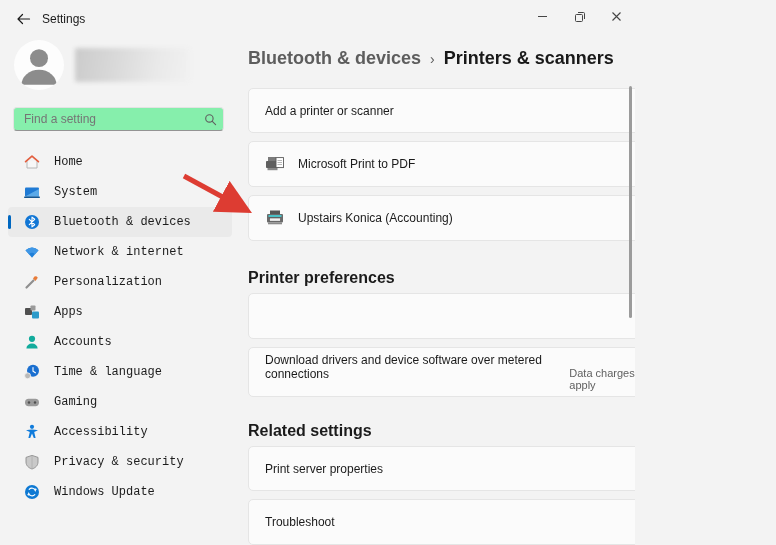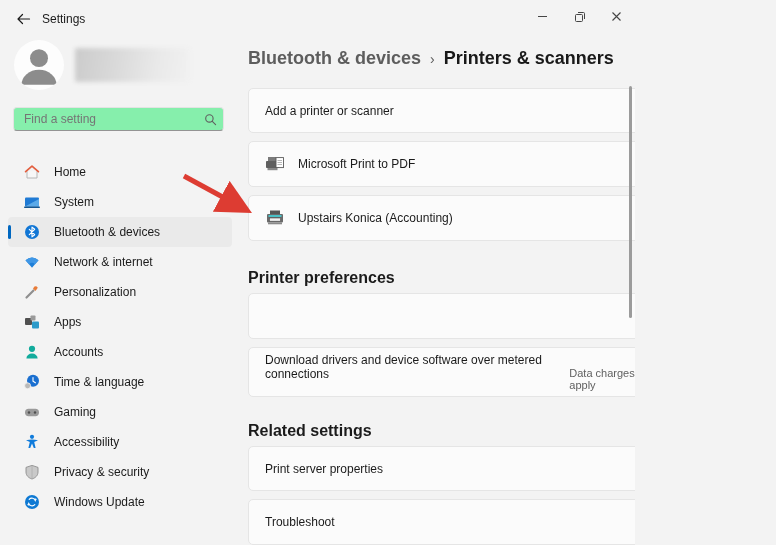--- a/index.html
+++ b/index.html
@@ -13,21 +13,21 @@
   .win-controls { position:absolute; right:0; top:0; display:flex; height:33px; }
   .win-btn { width:37px; height:33px; display:flex; align-items:center; justify-content:center; }
 
   
   .sidebar { position:absolute; left:0; top:36px; width:240px; bottom:0; }
   .avatar { position:absolute; left:14px; top:4px; width:50px; height:50px; border-radius:50%; background:#fdfdfd; display:flex; align-items:center; justify-content:center; overflow:hidden; }
   .name-blur { position:absolute; left:75px; top:12px; width:115px; height:34px; background:linear-gradient(100deg,#cbcbcb,#d9d9d9 35%,#e9e9e9 70%,#f1f1f1); filter:blur(2px); border-radius:2px; }
   .search-box { position:absolute; left:13px; top:71px; width:211px; height:24px; background:#86efac; border:1px solid #e3e3e3; border-bottom:1px solid #939393; border-radius:4px; display:flex; align-items:center; }
   .search-box input { flex:1; border:none; outline:none; background:transparent; font-family:"Liberation Sans", sans-serif; font-size:12px; color:#5c5c5c; padding:0 6px 0 10px; }
   .search-icon-wrap { width:26px; display:flex; justify-content:center; }
-  .nav { position:absolute; left:8px; right:8px; top:121px; }
+  .nav { position:absolute; left:8px; right:8px; top:111px;font-family:Liberation Mono, monospace; }
   .nav-item { position:relative; height:30px; display:flex; align-items:center; padding-left:16px; gap:14px; border-radius:4px; font-size:12px; color:#1b1b1b; cursor:pointer; }
   .nav-item.selected { background:#eaeaea; }
   .nav-item.selected::before { content:""; position:absolute; left:0; top:8px; width:3px; height:14px; border-radius:2px; background:#0067c0; }
   .nav-ico { width:16px; height:16px; flex:0 0 16px; display:flex; align-items:center; justify-content:center; }
 
   
   .main { position:absolute; left:248px; top:36px; width:507px; }
   .breadcrumb { margin-top:9px; height:26px; font-size:18px; font-weight:600; display:flex; align-items:center; gap:9px; white-space:nowrap; }
   .crumb-parent { color:#5d5d5d; cursor:pointer; }
   .crumb-sep { color:#5d5d5d; font-size:14px; font-weight:400; padding-top:2px; }

